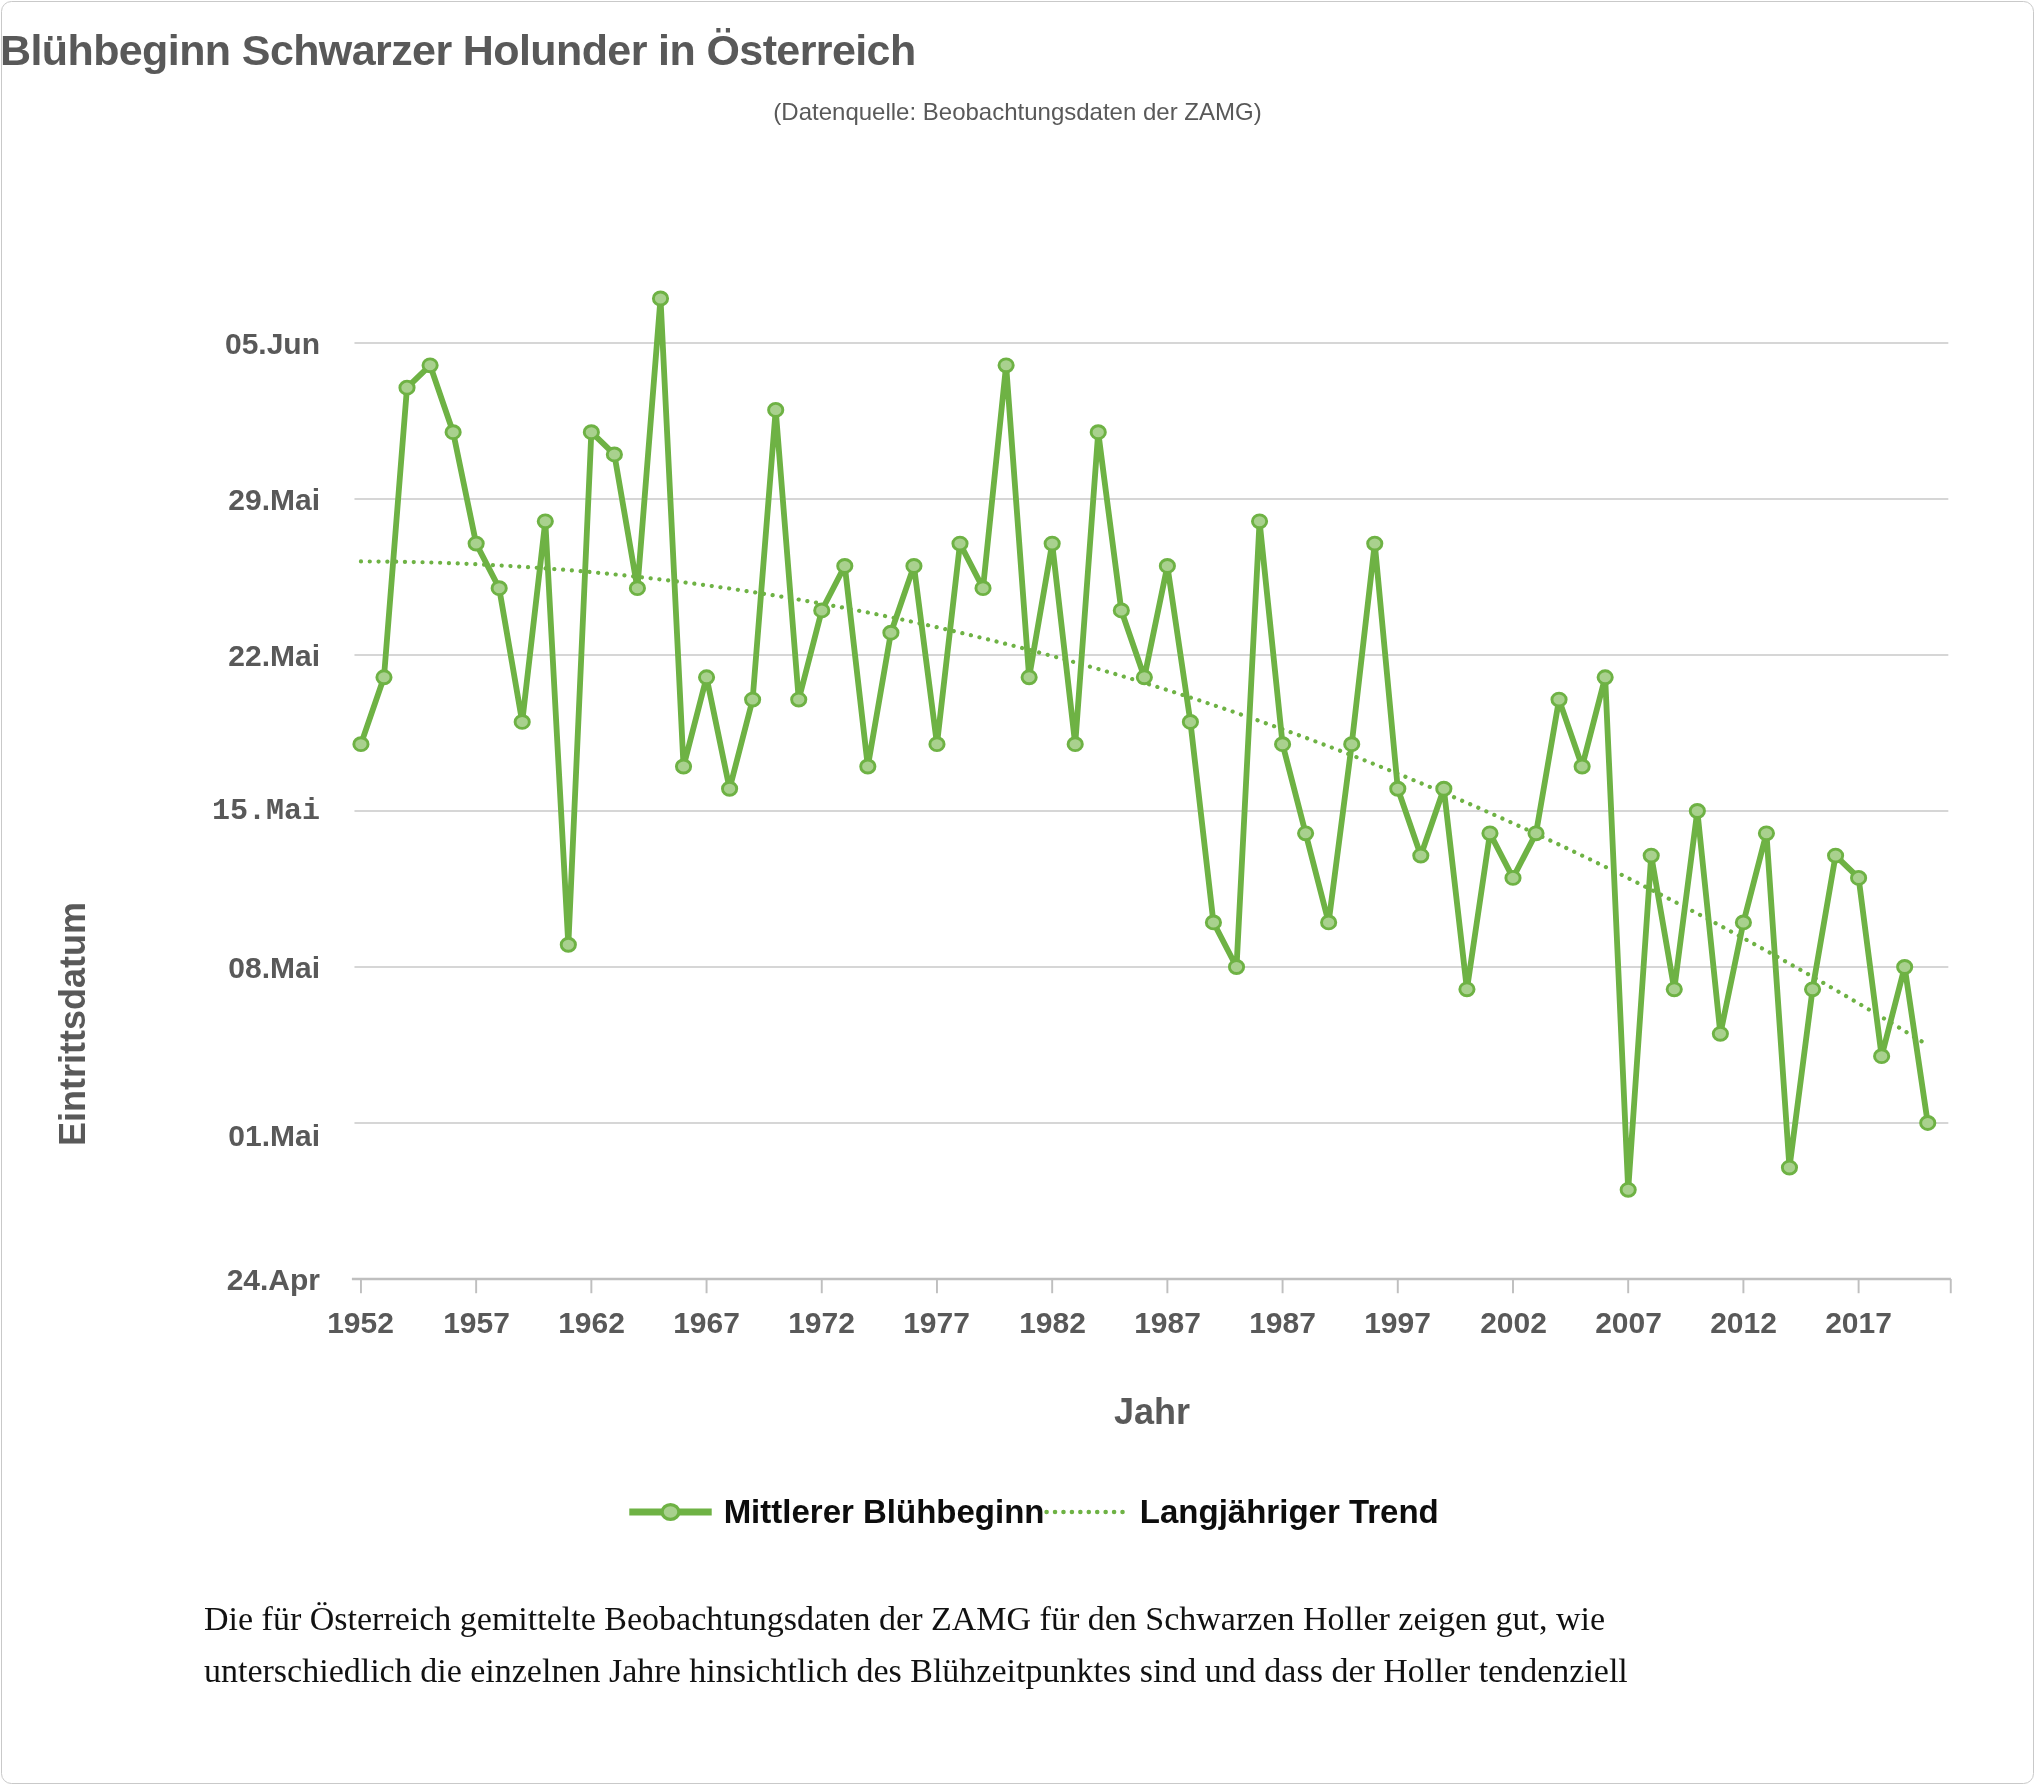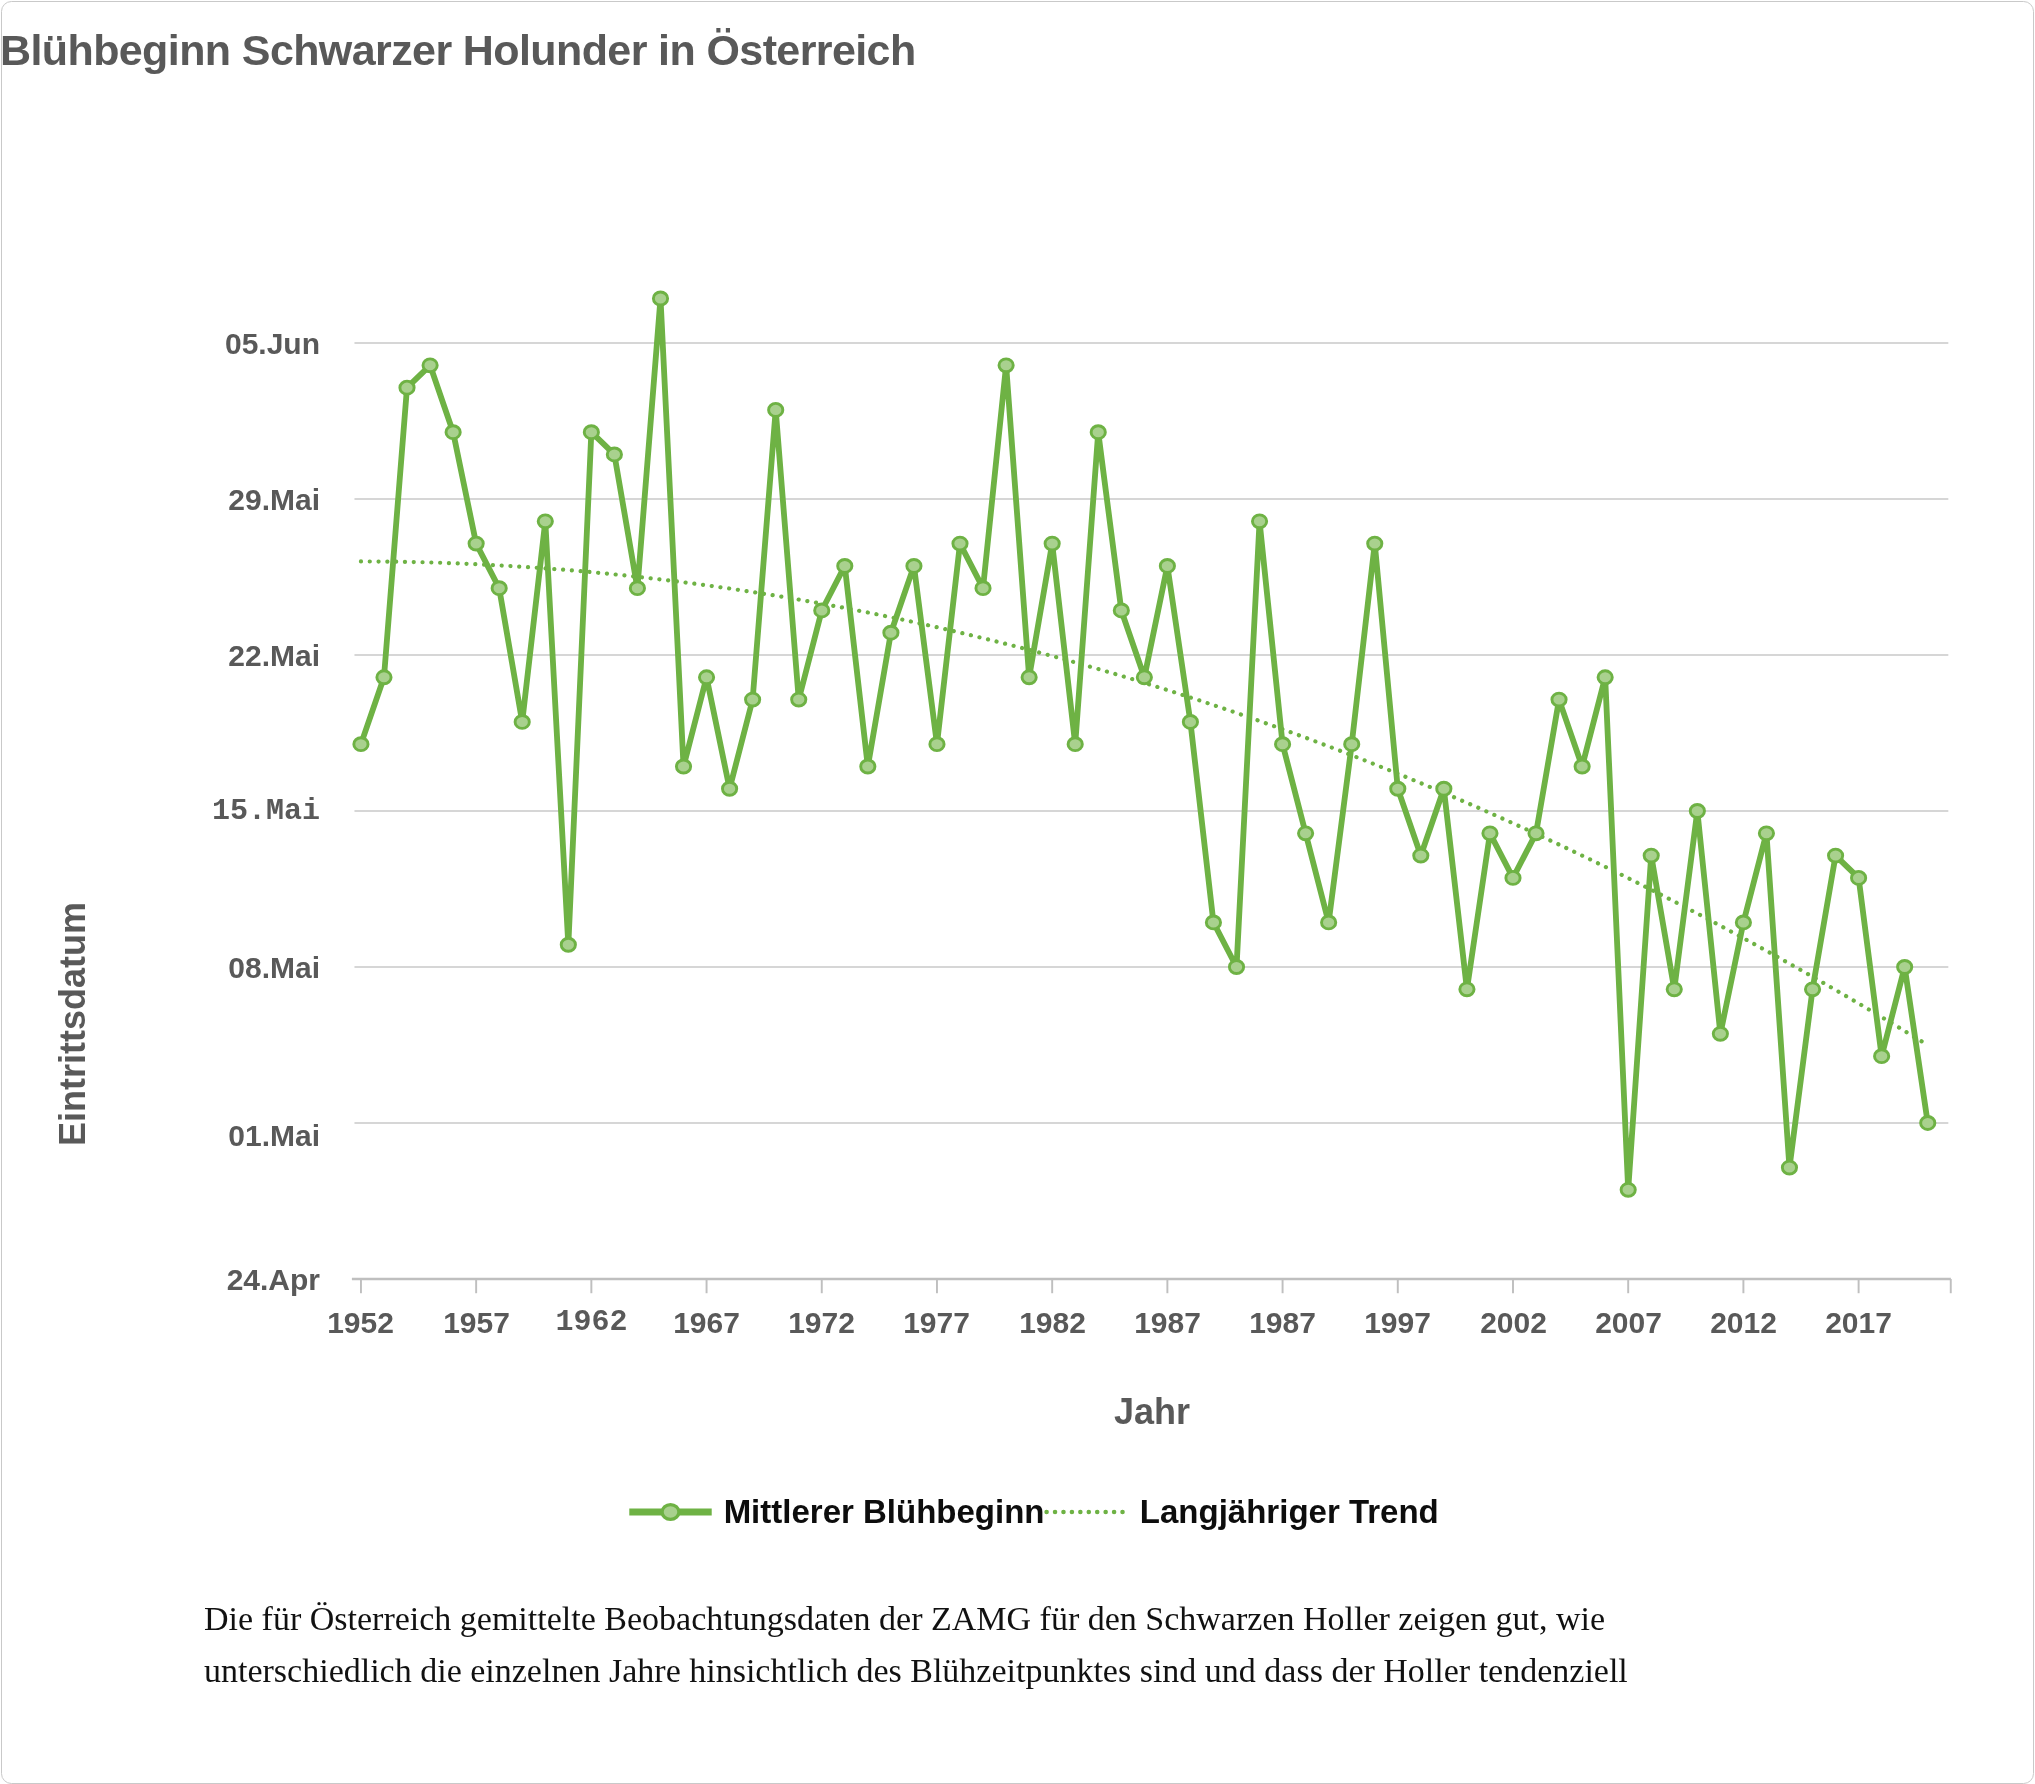--- a/index.html
+++ b/index.html
@@ -45,20 +45,21 @@
     font-size:34px; line-height:52px; color:#111111;font-family:Liberation Serif, serif;
   }
 </style>
 </head>
 <body>
 
 <div class="page">
   <div class="frame"></div>
 
   <div class="title">Blühbeginn Schwarzer Holunder in Österreich</div>
+  <div class="subtitle">(Datenquelle: Beobachtungsdaten der ZAMG)</div>
 
   <svg id="plot" class="plot-svg" viewBox="0 0 3146 2759" xmlns="http://www.w3.org/2000/svg">
       <line x1="548" x2="3012" y1="530.0999999999999" y2="530.0999999999999" stroke="#D6D6D6" stroke-width="3"></line>
       <line x1="548" x2="3012" y1="771.25" y2="771.25" stroke="#D6D6D6" stroke-width="3"></line>
       <line x1="548" x2="3012" y1="1012.3999999999999" y2="1012.3999999999999" stroke="#D6D6D6" stroke-width="3"></line>
       <line x1="548" x2="3012" y1="1253.55" y2="1253.55" stroke="#D6D6D6" stroke-width="3"></line>
       <line x1="548" x2="3012" y1="1494.6999999999998" y2="1494.6999999999998" stroke="#D6D6D6" stroke-width="3"></line>
       <line x1="548" x2="3012" y1="1735.85" y2="1735.85" stroke="#D6D6D6" stroke-width="3"></line>
       <line x1="544" x2="3016" y1="1977" y2="1977" stroke="#BFBFBF" stroke-width="4"></line>
       <line x1="558" x2="558" y1="1977" y2="1999" stroke="#BFBFBF" stroke-width="3"></line>
@@ -157,21 +158,21 @@
       <div class="ytick" style="top: 480px;">29.Mai</div>
       <div class="ytick" style="top: 636px;">22.Mai</div>
       <div class="ytick" style="top: 792px; font-family: Liberation Mono, monospace;">15.Mai</div>
       <div class="ytick" style="top: 948px;">08.Mai</div>
       <div class="ytick" style="top: 1104px; margin-top: 12px;">01.Mai</div>
       <div class="ytick" style="top: 1260px;">24.Apr</div>
     </div>
   <div id="xticks">
       <div class="xtick" style="left: 296px;">1952</div>
       <div class="xtick" style="left: 412px;">1957</div>
-      <div class="xtick" style="left: 527px; font-family: Liberation Mono, monospace;">1962</div>
+      <div class="xtick" style="left: 527px;">1962</div>
       <div class="xtick" style="left: 642px;">1967</div>
       <div class="xtick" style="left: 757px;">1972</div>
       <div class="xtick" style="left: 872px;">1977</div>
       <div class="xtick" style="left: 988px;">1982</div>
       <div class="xtick" style="left: 1103px;">1987</div>
       <div class="xtick" style="left: 1218px;">1987</div>
       <div class="xtick" style="left: 1333px;">1997</div>
       <div class="xtick" style="left: 1449px;">2002</div>
       <div class="xtick" style="left: 1564px;">2007</div>
       <div class="xtick" style="left: 1679px;">2012</div>

